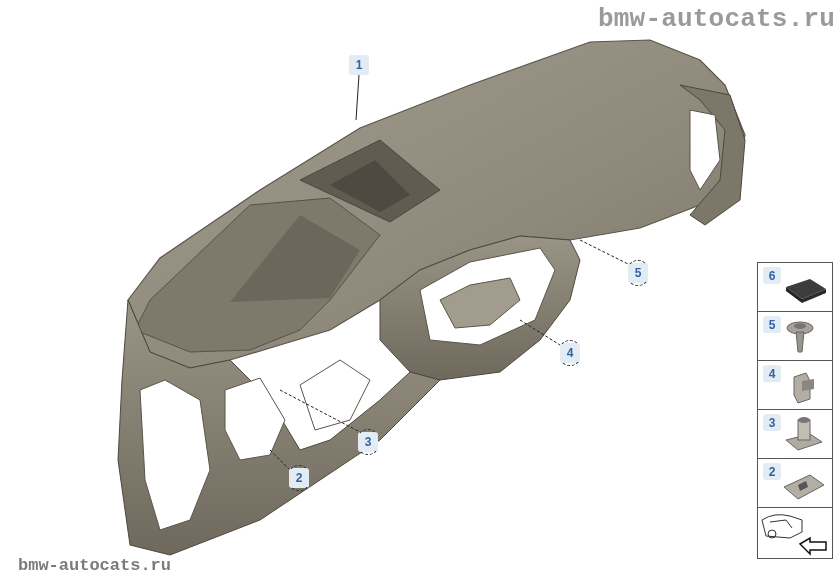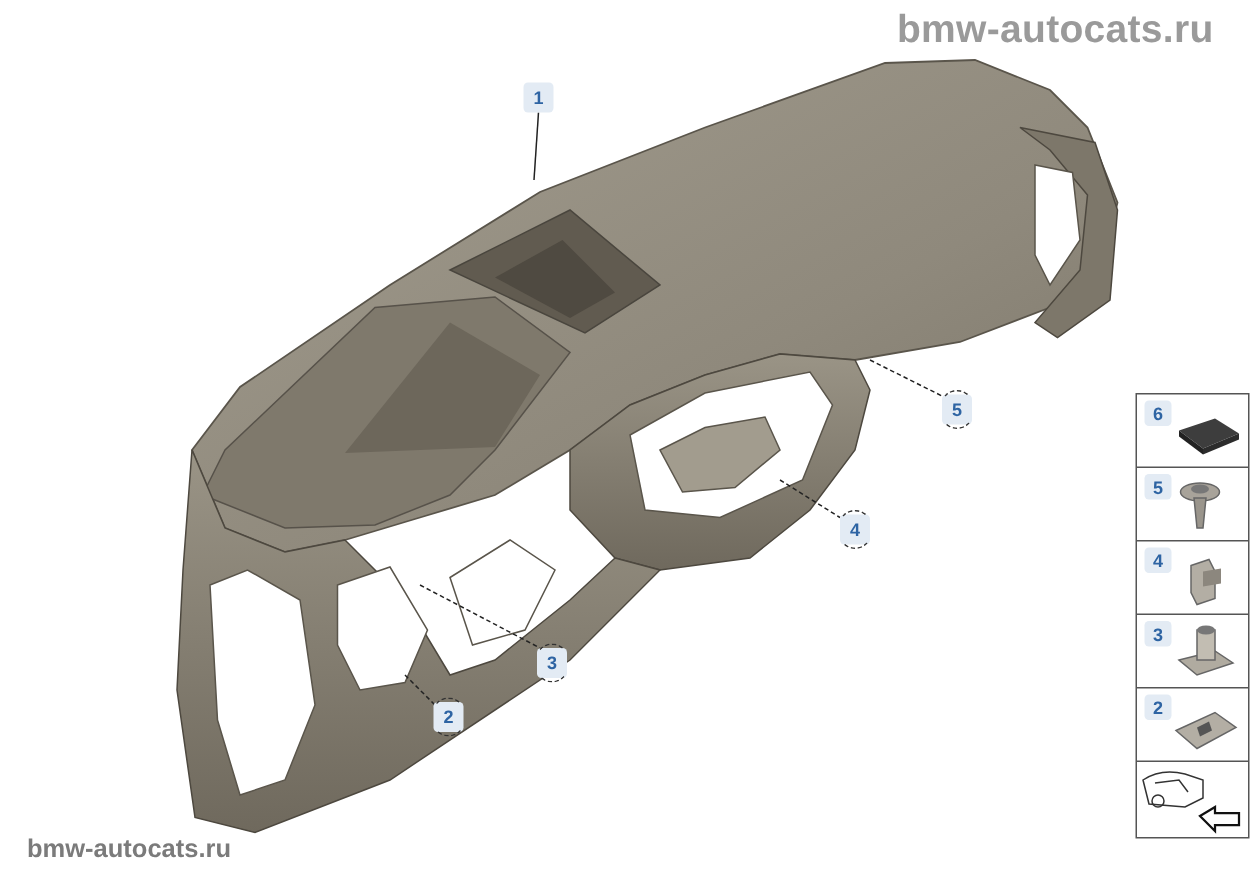--- a/index.html
+++ b/index.html
@@ -1,17 +1,17 @@
 <!DOCTYPE html>
 <html><head>
 <meta charset="utf-8">
 <style>
   html, body { margin:0; padding:0; background:#ffffff; }
   body { width:840px; height:588px; position:relative; overflow:hidden; font-family:"Liberation Sans", sans-serif; }
-  .watermark { position:absolute; color:#9a9a9a; font-weight:bold; font-family:Liberation Sans, sans-serif; }
+  .watermark { position:absolute; color:#9a9a9a; font-weight:bold; font-family:Liberation Mono, monospace; }
   .wm-top { left:598px; top:4px; font-size:26px; letter-spacing:0.2px; }
   .wm-bottom { left:18px; top:556px; font-size:17px; color:#7b7b7b; }
   .diagram { position:absolute; left:0; top:0; width:840px; height:588px; }
   .callout { position:absolute; width:20px; height:20px; background:#e3ebf4; border-radius:3px; color:#2e64a3; font-weight:bold; font-size:12px; display:flex; align-items:center; justify-content:center; font-family:"Liberation Sans", sans-serif; }
   .callout.dashed::before { content:""; position:absolute; left:-2px; top:-3px; width:22px; height:24px; border:1.3px dashed #333; border-radius:50%; border-left-color:transparent; border-right-color:transparent; }
   .legend { position:absolute; left:757px; top:262px; width:74px; border:1px solid #555; background:#fff; }
   .legend-cell { position:relative; height:48px; border-bottom:1px solid #555; }
   .legend-cell:last-child { border-bottom:none; height:50px; }
   .legend-num { position:absolute; left:5px; top:4px; width:18px; height:17px; background:#e3ebf4; border-radius:3px; color:#2e64a3; font-weight:bold; font-size:12px; display:flex; align-items:center; justify-content:center; }
   .legend-icon { position:absolute; right:4px; top:6px; width:48px; height:38px; }

